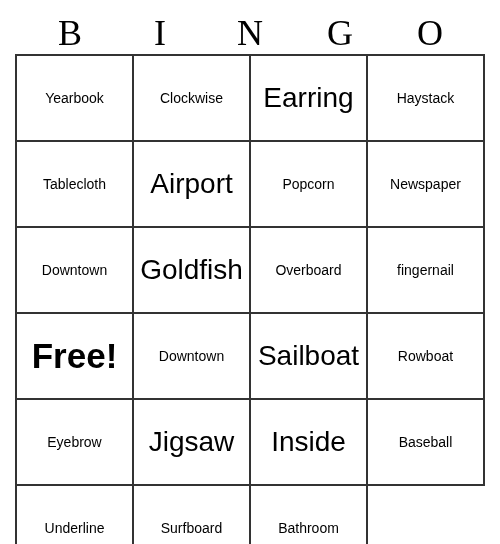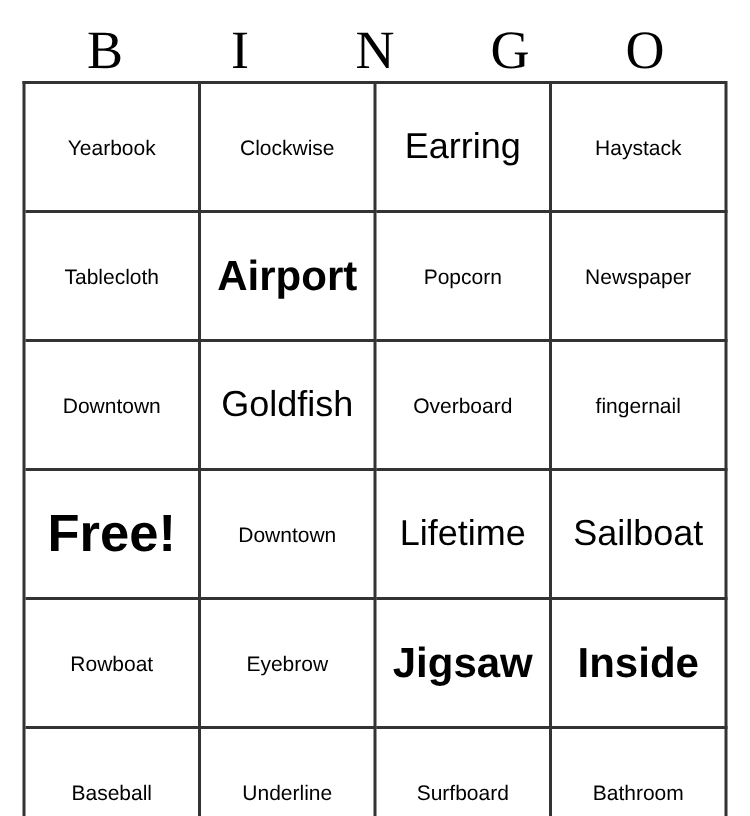--- a/index.html
+++ b/index.html
@@ -61,26 +61,25 @@
       min-height: 86px;
     }
 
     .bingo-cell span {
       font-size: 14px;
       line-height: 1.2;
       word-break: break-word;
     }
 
     .large-text span {
-      font-size: 24px;
+      font-size: 28px;
     }
 
     .xlarge-text span {
       font-size: 28px;
-      font-weight: bold;
     }
 
     .free-cell span {
       font-size: 35px;
       font-weight: bold;
     }
   </style>
 </head>
 <body>
 
@@ -129,23 +128,20 @@
       <div class="bingo-cell">
         <span>fingernail</span>
       </div>
       <div class="bingo-cell free-cell">
         <span>Free!</span>
       </div>
       <div class="bingo-cell">
         <span>Downtown</span>
       </div>
       <div class="bingo-cell large-text">
-        <span>Lifetime</span>
-      </div>
-      <div class="bingo-cell large-text">
         <span>Sailboat</span>
       </div>
       <div class="bingo-cell">
         <span>Rowboat</span>
       </div>
       <div class="bingo-cell">
         <span>Eyebrow</span>
       </div>
       <div class="bingo-cell xlarge-text">
         <span>Jigsaw</span>

